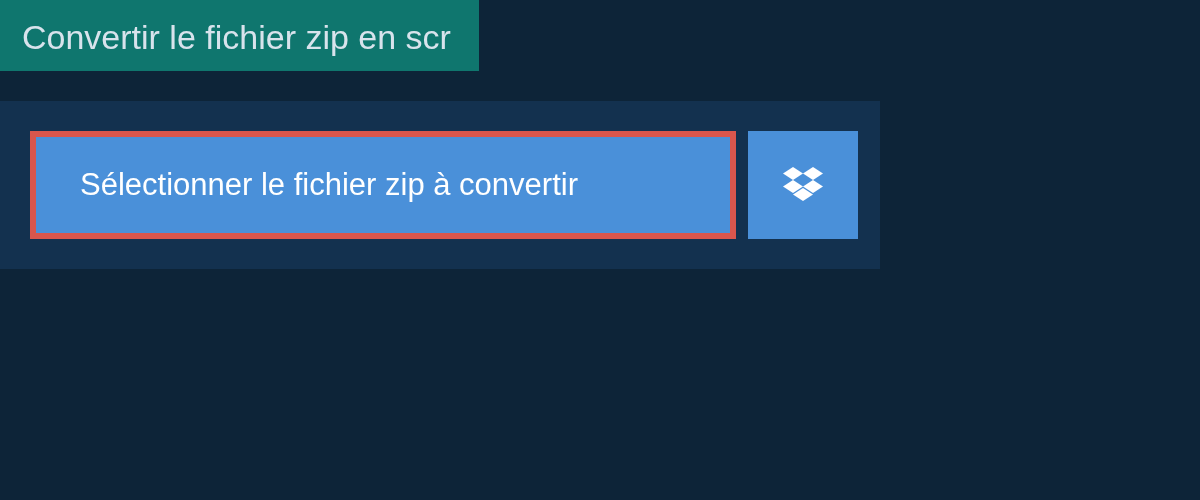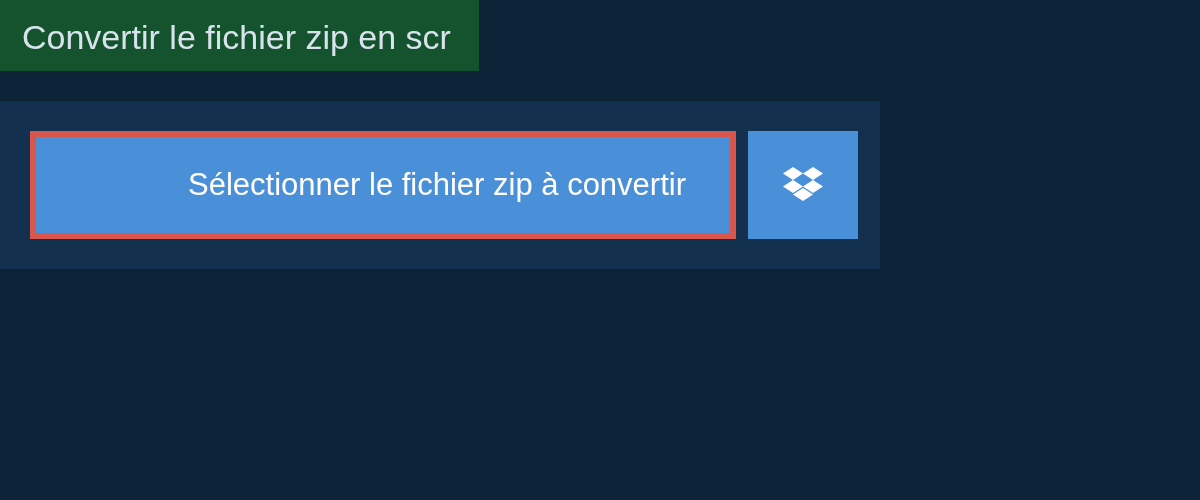--- a/index.html
+++ b/index.html
@@ -8,21 +8,21 @@
       box-sizing: border-box;
     }
     body {
       width: 1200px;
       height: 500px;
       background-color: #0d2438;
       font-family: -apple-system, BlinkMacSystemFont, "Segoe UI", Arial, sans-serif;
       overflow: hidden;
     }
     .header-tab {
-      background-color: #14532d;
+      background-color: #0f766e;
       color: #d8e3ec;
       font-size: 34px;
       font-weight: 300;
       padding: 18px 28px 14px 22px;
       display: inline-block;
       margin-top: 0;
     }
     .main-panel {
       background-color: #13314f;
       margin: 0;
@@ -37,21 +37,21 @@
     }
     .select-file-button {
       background-color: #4a90d9;
       border: 6px solid #d9564d;
       color: #ffffff;
       font-size: 31px;
       font-weight: 300;
       padding: 30px 44px;
       cursor: pointer;
       flex: 1;
-      text-align: right;
+      text-align: left;
     }
     .dropbox-button {
       background-color: #4a90d9;
       width: 110px;
       height: 108px;
       display: flex;
       align-items: center;
       justify-content: center;
       cursor: pointer;
     }

